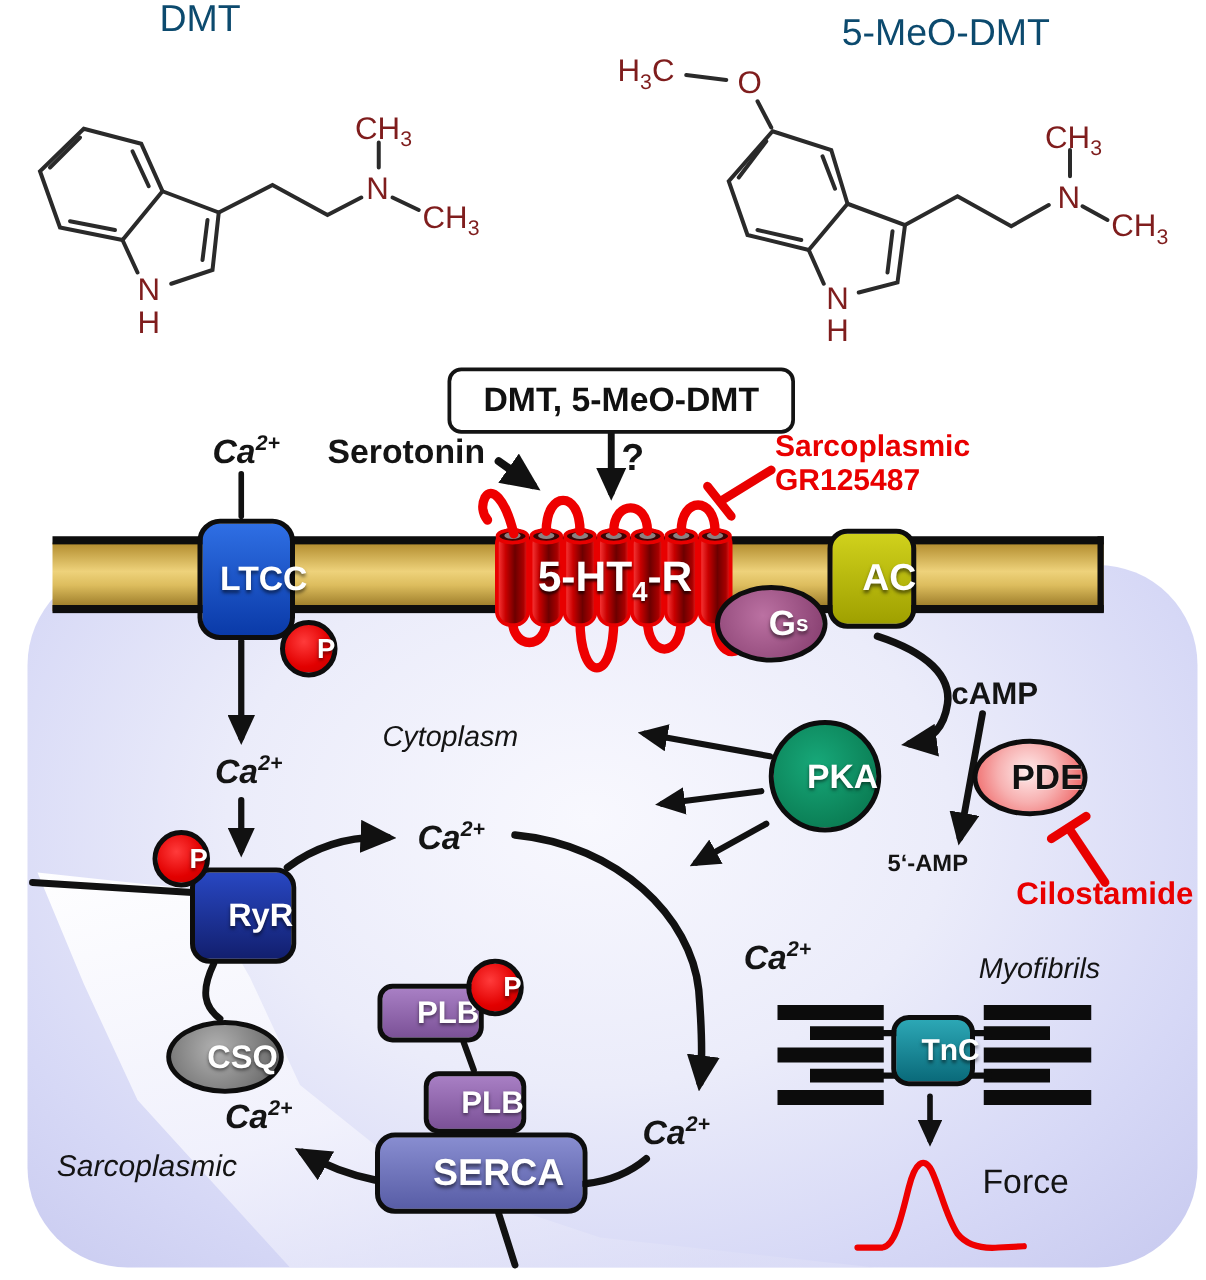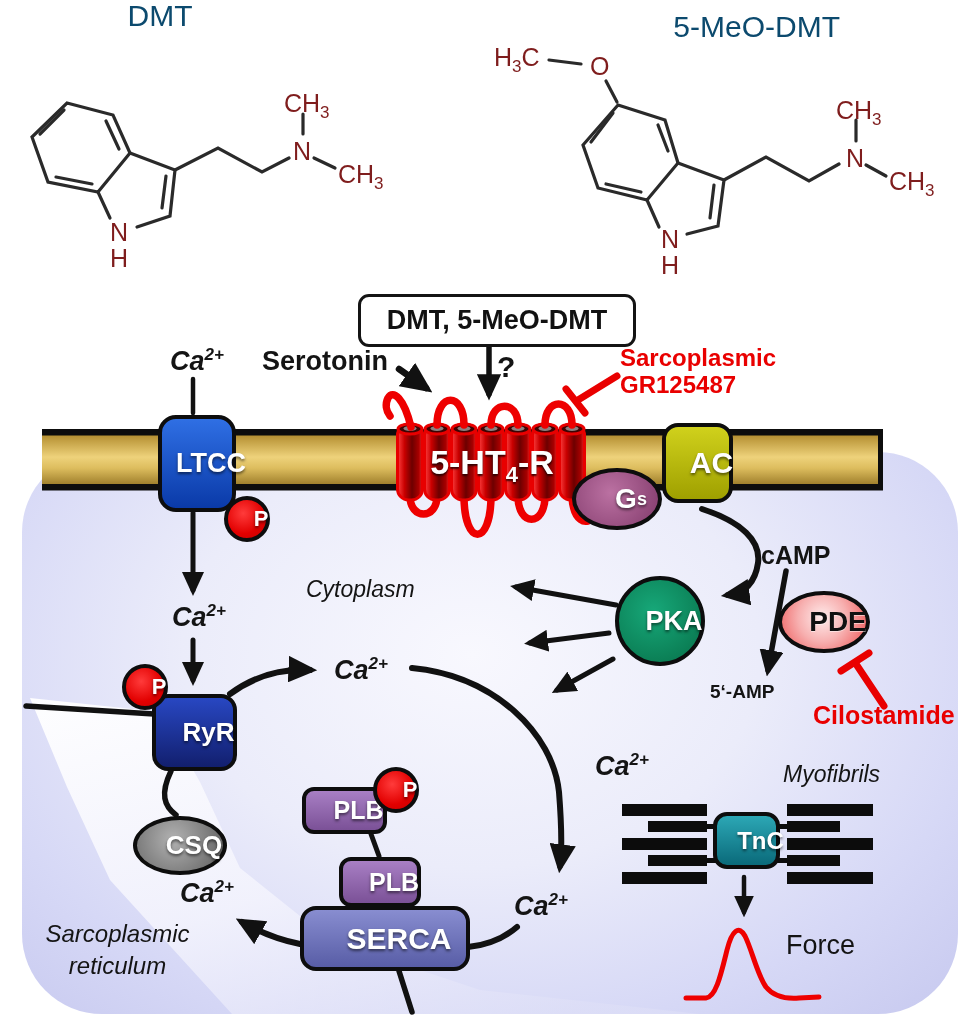--- a/index.html
+++ b/index.html
@@ -272,15 +272,14 @@
   <div class="lbl ca" style="left:595px;top:751px;"><span>Ca</span><sup>2+</sup></div>
   <div class="lbl ca" style="left:514px;top:891px;"><span>Ca</span><sup>2+</sup></div>
   <div class="lbl ca" style="left:180px;top:878px;"><span>Ca</span><sup>2+</sup></div>
 
   <div class="lbl i" style="left:306px;top:577px;font-size:23px;">Cytoplasm</div>
   <div class="lbl b" style="left:761px;top:542px;font-size:25px;">cAMP</div>
   <div class="lbl b" style="left:710px;top:682px;font-size:19px;">5‘-AMP</div>
   <div class="lbl i" style="left:783px;top:762px;font-size:23px;">Myofibrils</div>
   <div class="lbl" style="left:786px;top:931px;font-size:27px;">Force</div>
   <div class="lbl i" style="left:35px;top:921px;width:165px;text-align:center;font-size:24px;">Sarcoplasmic</div>
-  <div class="lbl i" style="left:35px;top:953px;width:165px;text-align:center;font-size:24px;">reticulum</div>
 
 </div>
 
 </body></html>

